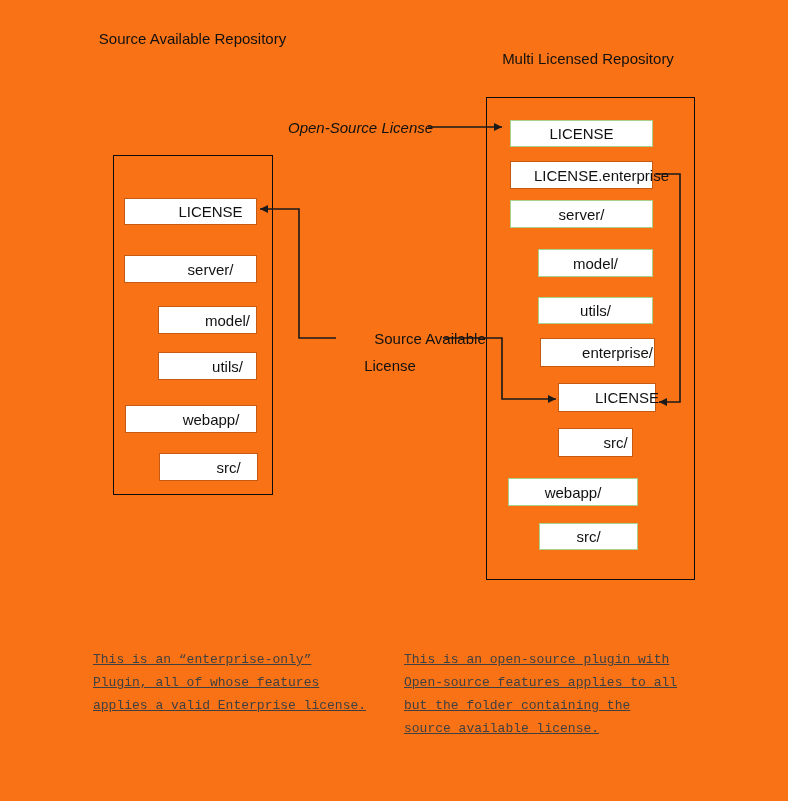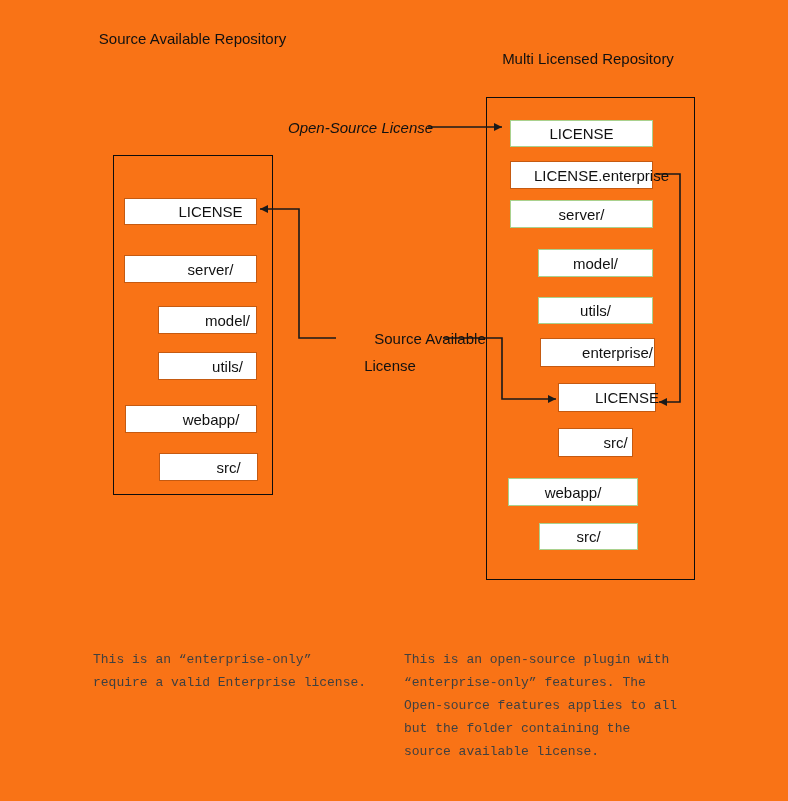--- a/index.html
+++ b/index.html
@@ -44,20 +44,21 @@
     text-align: center;
     white-space: nowrap;
   }
   .caption {
     position: absolute;
     font-family: "Liberation Mono", monospace;
     font-size: 13px;
     line-height: 23px;
     color: #404040;
     white-space: nowrap;
+    text-decoration: underline;
   }
   #connectors {
     position: absolute;
     left: 0; top: 0;
     width: 788px; height: 801px;
     pointer-events: none;
   }
   #connectors path {
     fill: none;
     stroke: #1a1a1a;
@@ -136,23 +137,23 @@
   <div class="fbox os" style="left:539px; top:523px; width:99px; height:27px;">
     <span>src/</span>
   </div>
 
   <div class="conn-label" style="left:288px; top:119px;font-style:italic;">Open-Source License</div>
   <div class="conn-label" style="left:328px; top:330px; width:120px;margin-left:42px;">Source Available</div>
   <div class="conn-label" style="left:330px; top:357px; width:120px;">License</div>
 
   <div class="caption" style="left:93px; top:648px;">
     <div>This is an “enterprise-only”</div>
-    <div>require a valid Enterprise license.</div>
+    <div>Plugin, all of whose features</div>
+    <div>applies a valid Enterprise license.</div>
   </div>
   <div class="caption" style="left:404px; top:648px;">
     <div>This is an open-source plugin with</div>
-    <div>“enterprise-only” features. The</div>
     <div>Open-source features applies to all</div>
     <div>but the folder containing the</div>
     <div>source available license.</div>
   </div>
 
 </div>
 
 </body></html>

